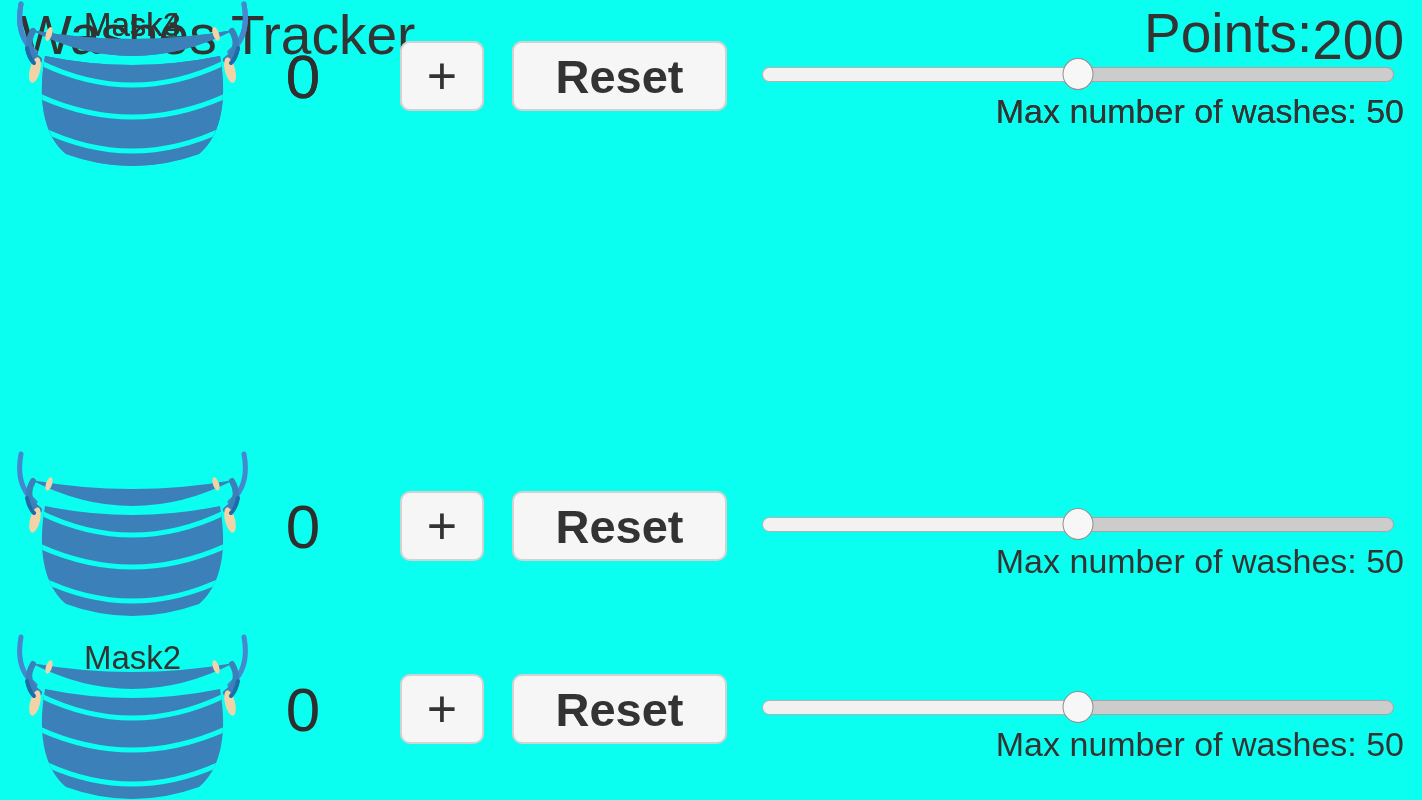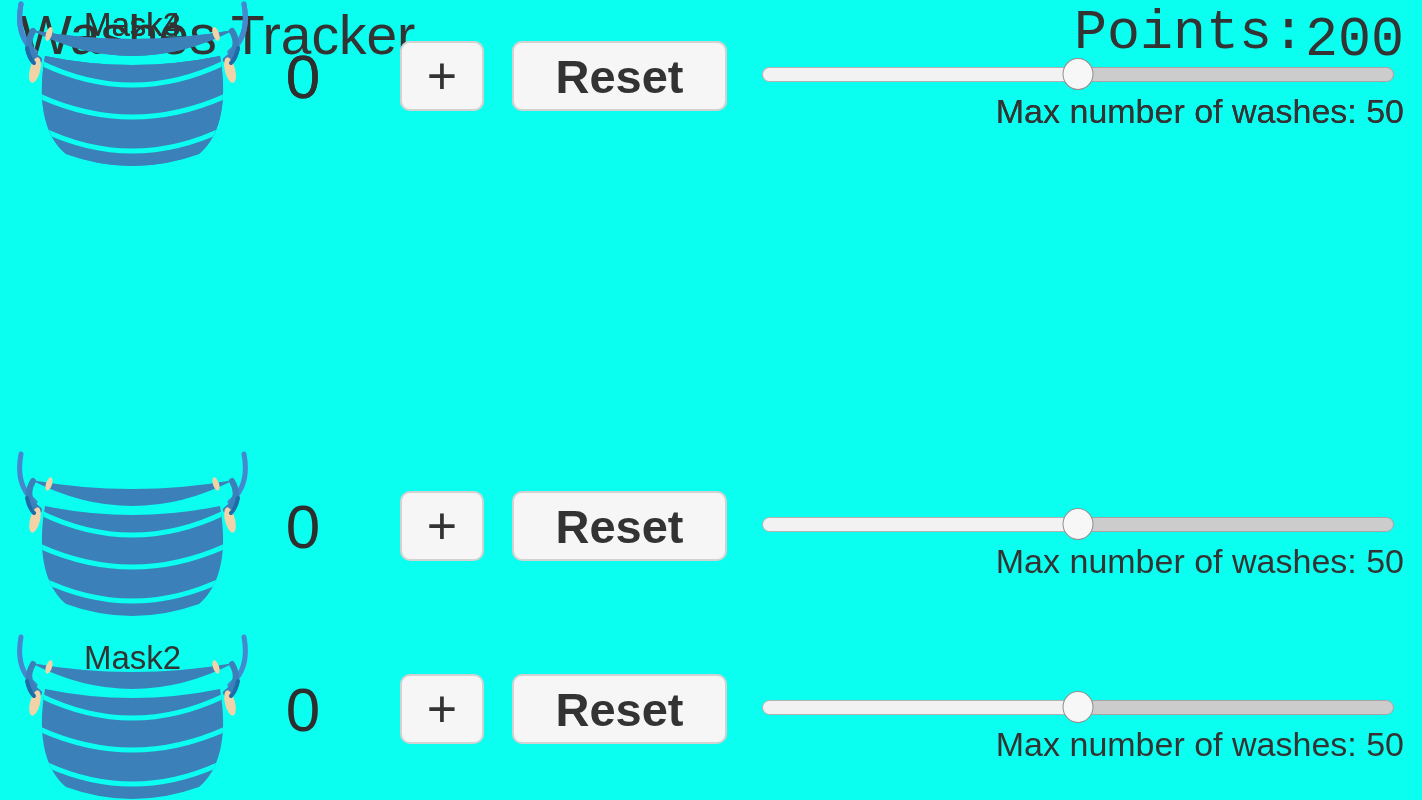--- a/index.html
+++ b/index.html
@@ -27,21 +27,20 @@
   .points {
     position: absolute;
     right: 18px;
     top: 2px;
     display: flex;
     align-items: flex-start;
     font-size: 55px;
     line-height: 1.15;
     color: #333333;
     white-space: nowrap;
-    font-family: Liberation Mono, monospace;
   }
   .points .points-value {
     transform: translateY(7px);
   }
   .row {
     position: absolute;
     left: 0;
     width: 1422px;
     height: 183px;
   }

